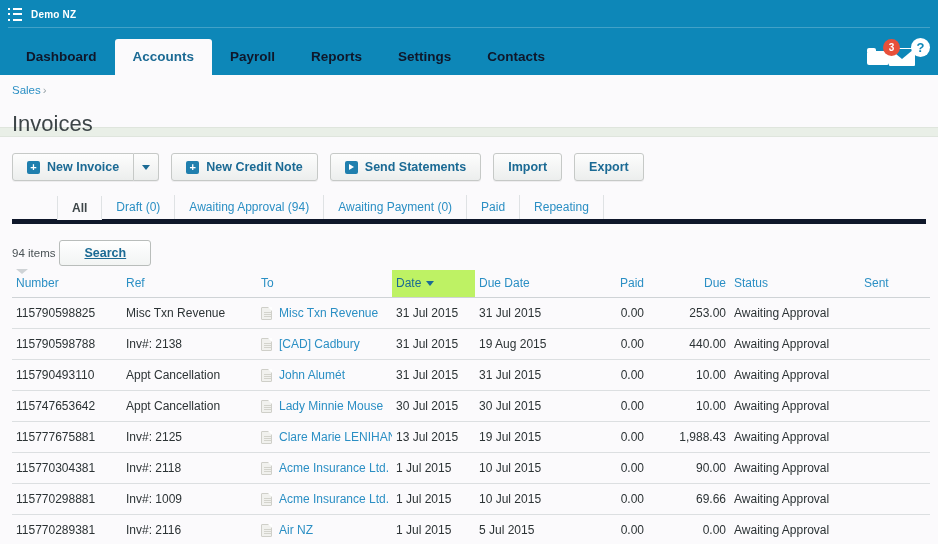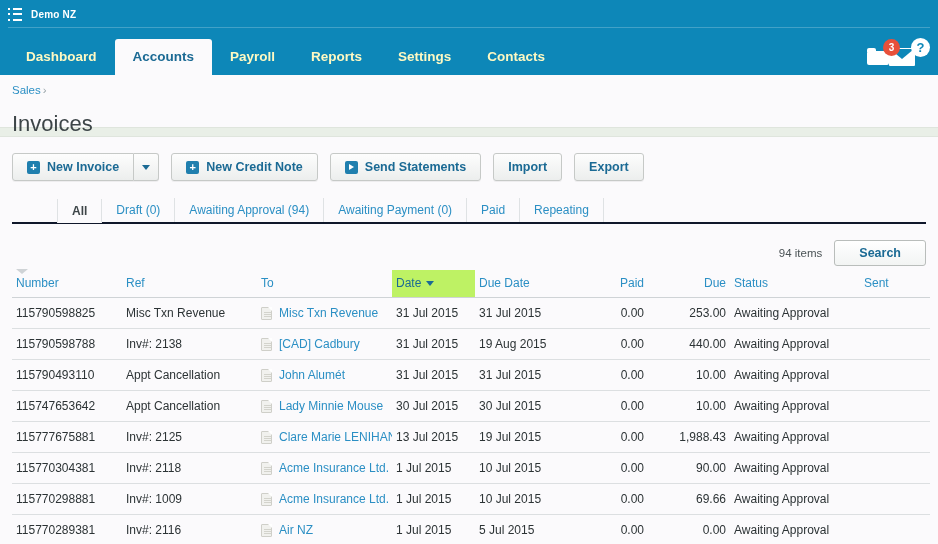--- a/index.html
+++ b/index.html
@@ -61,21 +61,21 @@
   .navbar {
     height: 47px;
     background: #0d87b8;
     display: flex;
     align-items: flex-end;
     padding: 0 8px;
     position: relative;
   }
   .nav-left { display: flex; align-items: flex-end; height: 100%; }
   .nav-item {
-    color: #fef9c3;
+    color: #0f172a;
     font-size: 13.5px;
     font-weight: bold;
     padding: 0 18px;
     height: 36px;
     line-height: 36px;
     cursor: pointer;
     white-space: nowrap;
   }
   .nav-item.active {
     background: #fbfafc;
@@ -232,21 +232,21 @@
     border-left: 4px solid transparent;
     border-right: 4px solid transparent;
     border-top: 5px solid #1b6a94;
   }
 
   
   .subtabs {
     margin: 18px 12px 0 12px;
     display: flex;
     align-items: flex-end;
-    border-bottom: 2px solid #0f172a;
+    border-bottom: 5px solid #0f172a;
     height: 25px;
     padding-left: 45px;
   }
   .subtab {
     font-size: 12px;
     color: #2b8fc4;
     padding: 0 14px;
     height: 24px;
     line-height: 24px;
     border-right: 1px solid #dfe2e4;
@@ -259,41 +259,42 @@
     font-weight: bold;
     border-bottom: 1px solid #fbfafc;
     margin-bottom: -1px;
     background: #fbfafc;
   }
 
   
   .searchrow {
     display: flex;
     align-items: center;
-    justify-content: flex-end;
-    gap: 12px;
+    justify-content: flex-start;
+    gap: 4px;
     padding: 12px 12px 0 12px;
     height: 46px;
   }
   .items-count {
     font-size: 11.5px;
     color: #4a5255;
   }
   .btn-search {
     background: linear-gradient(#ffffff, #f2f4f3);
     border: 1px solid #b9bdbb;
     border-radius: 3px;
     height: 26px;
     padding: 0 24px;
     font-size: 12.5px;
     font-weight: bold;
     color: #1b6a94;
     cursor: pointer;
     display: inline-flex;
     align-items: center;
+    text-decoration: underline;
   }
 
   
   .table-wrap { padding: 0 12px; position: relative; }
   .notch {
     position: absolute;
     left: 16px; top: -1px;
     width: 0; height: 0;
     border-left: 6px solid transparent;
     border-right: 6px solid transparent;

